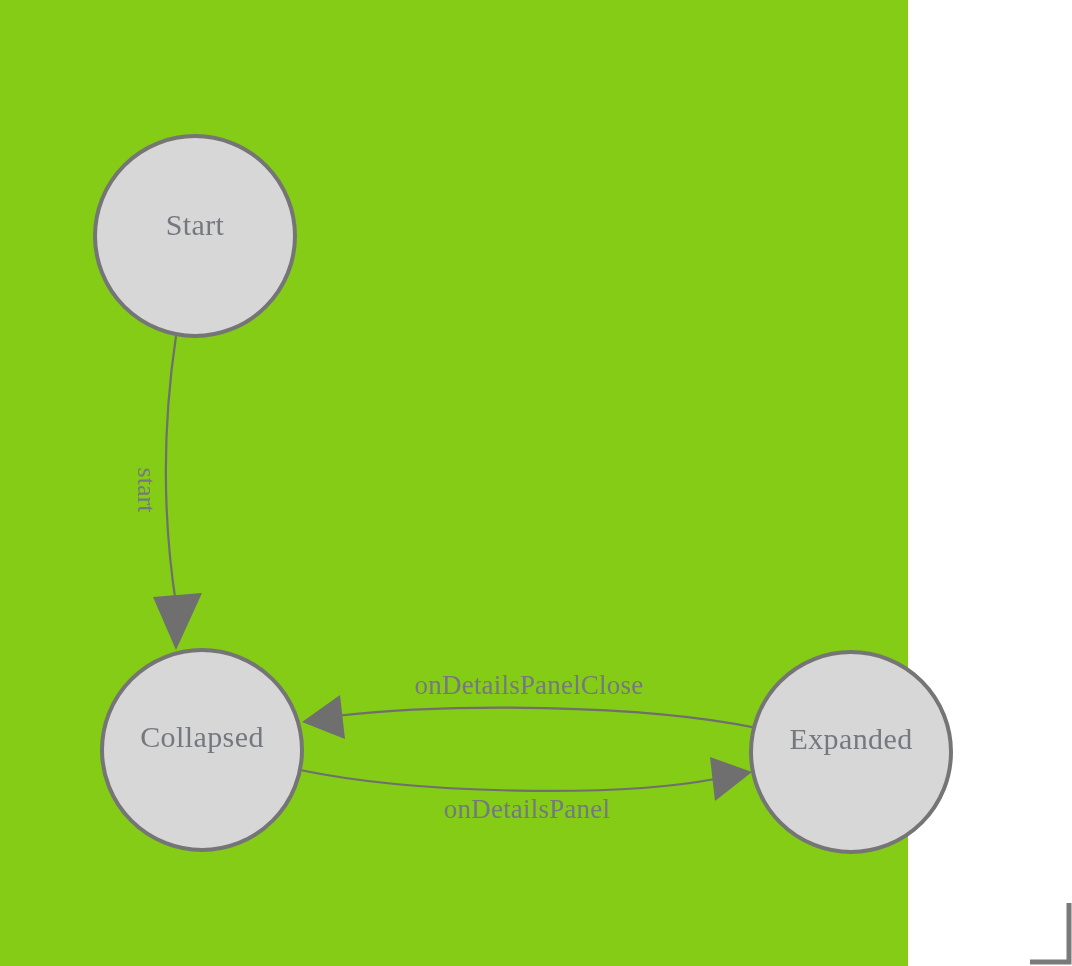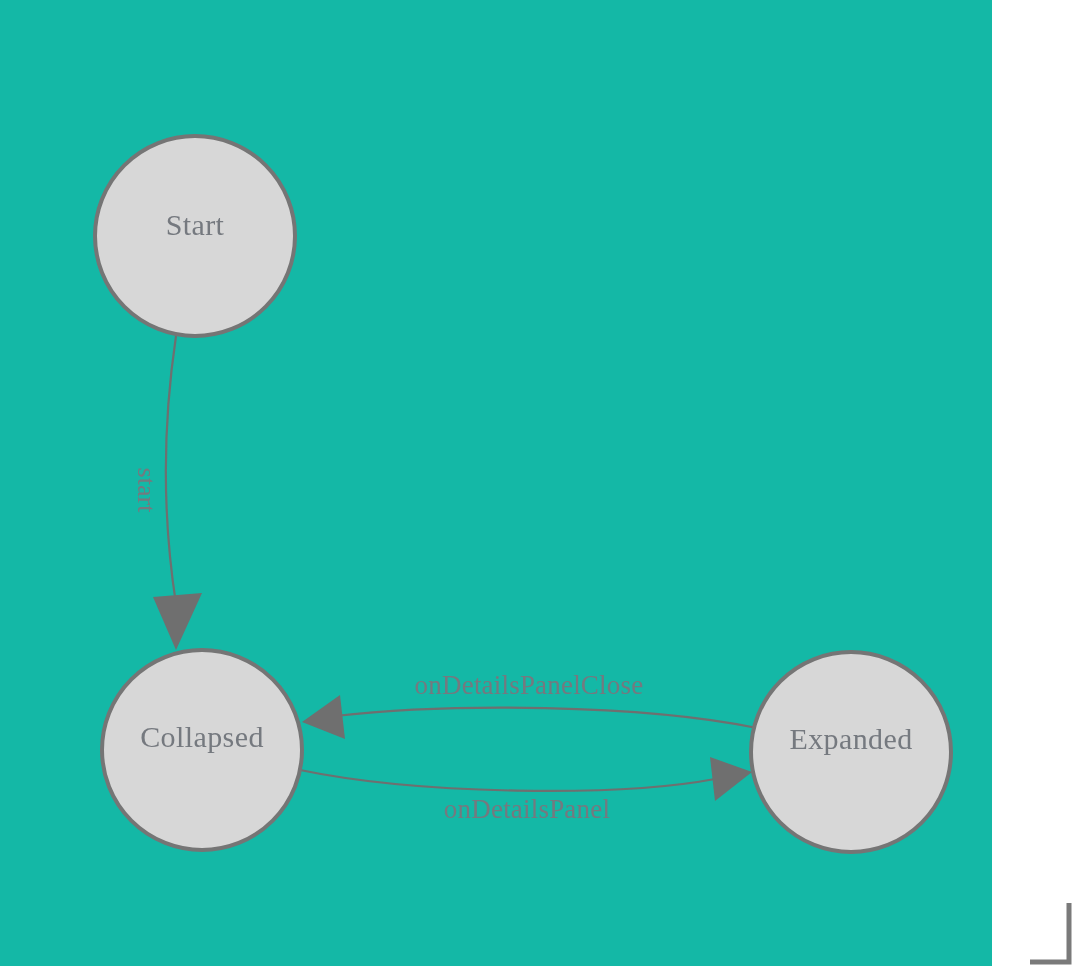--- a/index.html
+++ b/index.html
@@ -8,23 +8,23 @@
     background: #ffffff;
   }
   body {
     width: 1072px;
     height: 966px;
     font-family: "Liberation Serif", "DejaVu Serif", serif;
     overflow: hidden;
   }
   #diagram-root {
     position: relative;
-    width: 992px;
+    width: 908px;
     height: 966px;
-    background: #14b8a6;
+    background: #84cc16;
   }
   svg#state-diagram {
     position: absolute;
     left: 0;
     top: 0;
     width: 1072px;
     height: 966px;
     display: block;
   }
   .node-circle {

